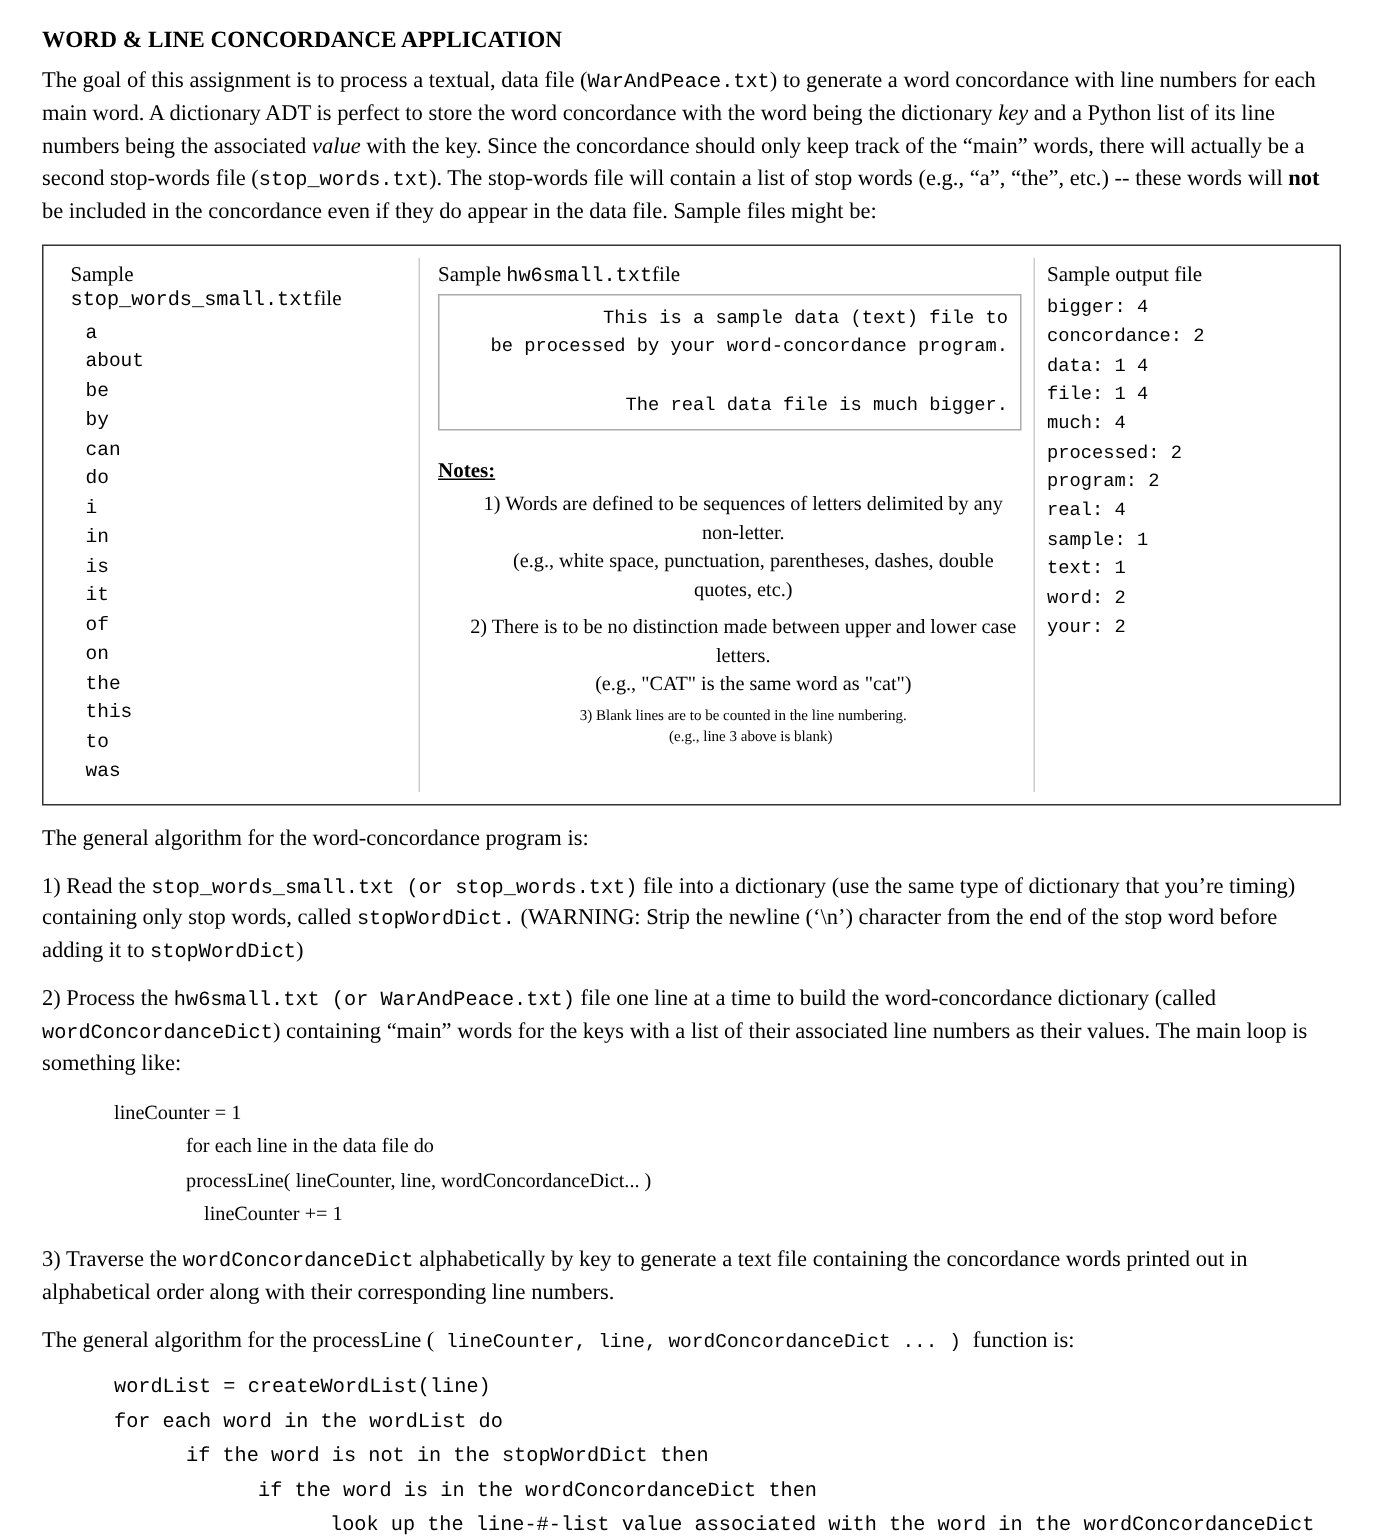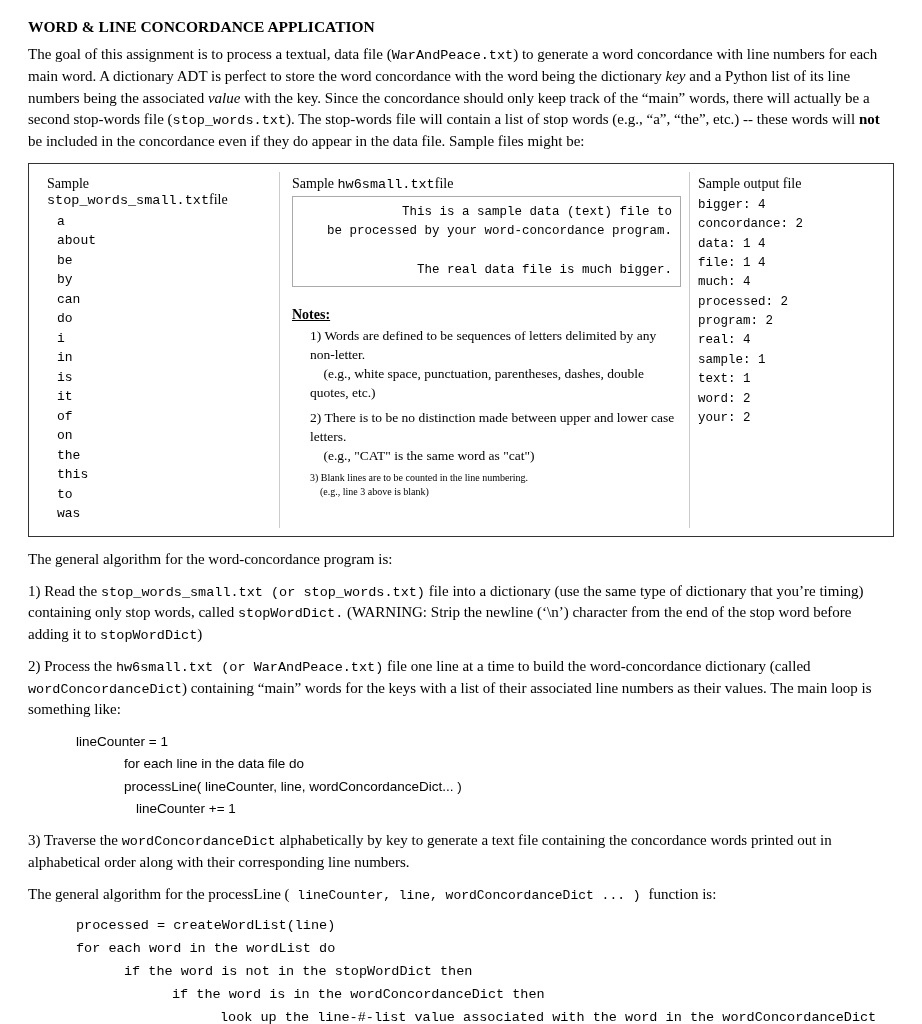--- a/index.html
+++ b/index.html
@@ -67,20 +67,21 @@
     }
     .notes-title {
       font-weight: bold;
       font-size: 14px;
       text-decoration: underline;
       margin-bottom: 4px;
     }
     .notes-list {
       list-style: none;
       padding: 0;
+      text-align: center;
     }
     .notes-list li {
       margin-bottom: 6px;
       font-size: 13.5px;
       line-height: 1.4;
       padding-left: 18px;
     }
     .output-list {
       font-family: Courier New, Courier, monospace;
       font-size: 12.5px;
@@ -170,34 +171,34 @@
 <p>The general algorithm for the word-concordance program is:</p>
 
 <p>
   <span>1)  Read the </span><code>stop_words_small.txt</code><code> (or stop_words.txt)</code><span> file into a dictionary (use the same type of dictionary that you’re timing) containing only stop words, called </span><code>stopWordDict.</code><span>  (WARNING: Strip the newline (‘\n’) character from the end of the stop word before adding it to </span><code>stopWordDict</code><span>)</span>
 </p>
 
 <p>
   <span>2)  Process the </span><code>hw6small.txt</code><code> (or WarAndPeace.txt)</code><span> file one line at a time to build the word-concordance dictionary (called </span><code>wordConcordanceDict</code><span>) containing “main” words for the keys with a list of their associated line numbers as their values.  The main loop is something like:</span>
 </p>
 
-<div id="algo-block" style="margin-left: 48px; font-family: Liberation Sans, sans-serif; font-size: 13.5px; line-height: 1.65; margin-bottom: 10px;">
+<div id="algo-block" style="margin-left: 48px; font-family: Liberation Serif, serif; font-size: 13.5px; line-height: 1.65; margin-bottom: 10px;">
     <div>lineCounter = 1</div>
     <div style="margin-left: 48px;">for each line in the data file do</div>
     <div style="margin-left: 48px;">    processLine( lineCounter, line, wordConcordanceDict... )</div>
     <div style="margin-left: 60px;">    lineCounter += 1</div>
   </div>
 
 <p>
   <span>3)  Traverse the </span><code>wordConcordanceDict</code><span> alphabetically by key to generate a text file containing the concordance words printed out in alphabetical order along with their corresponding line numbers.</span>
 </p>
 
 <p>
   <span>The general algorithm for the processLine (</span><span style="font-family: Courier New, Courier, monospace; font-size: 13px;"> lineCounter, line, wordConcordanceDict ... ) </span><span>function is:</span>
 </p>
 
 <div id="processline-algo-block" style="font-family: Courier New, Courier, monospace; font-size: 13.5px; line-height: 1.7; margin-bottom: 12px;">
-    <div style="margin-left: 48px;">processed = createWordList(line)</div>
+    <div style="margin-left: 48px;">wordList = createWordList(line)</div>
     <div style="margin-left: 48px;">for each word in the wordList do</div>
     <div style="margin-left: 96px;">if the word is not in the stopWordDict then</div>
     <div style="margin-left: 144px;">if the word is in the wordConcordanceDict then</div>
     <div style="margin-left: 192px;">look up the line-#-list value associated with the word in the wordConcordanceDict</div>
   </div>
 
 </body></html>

